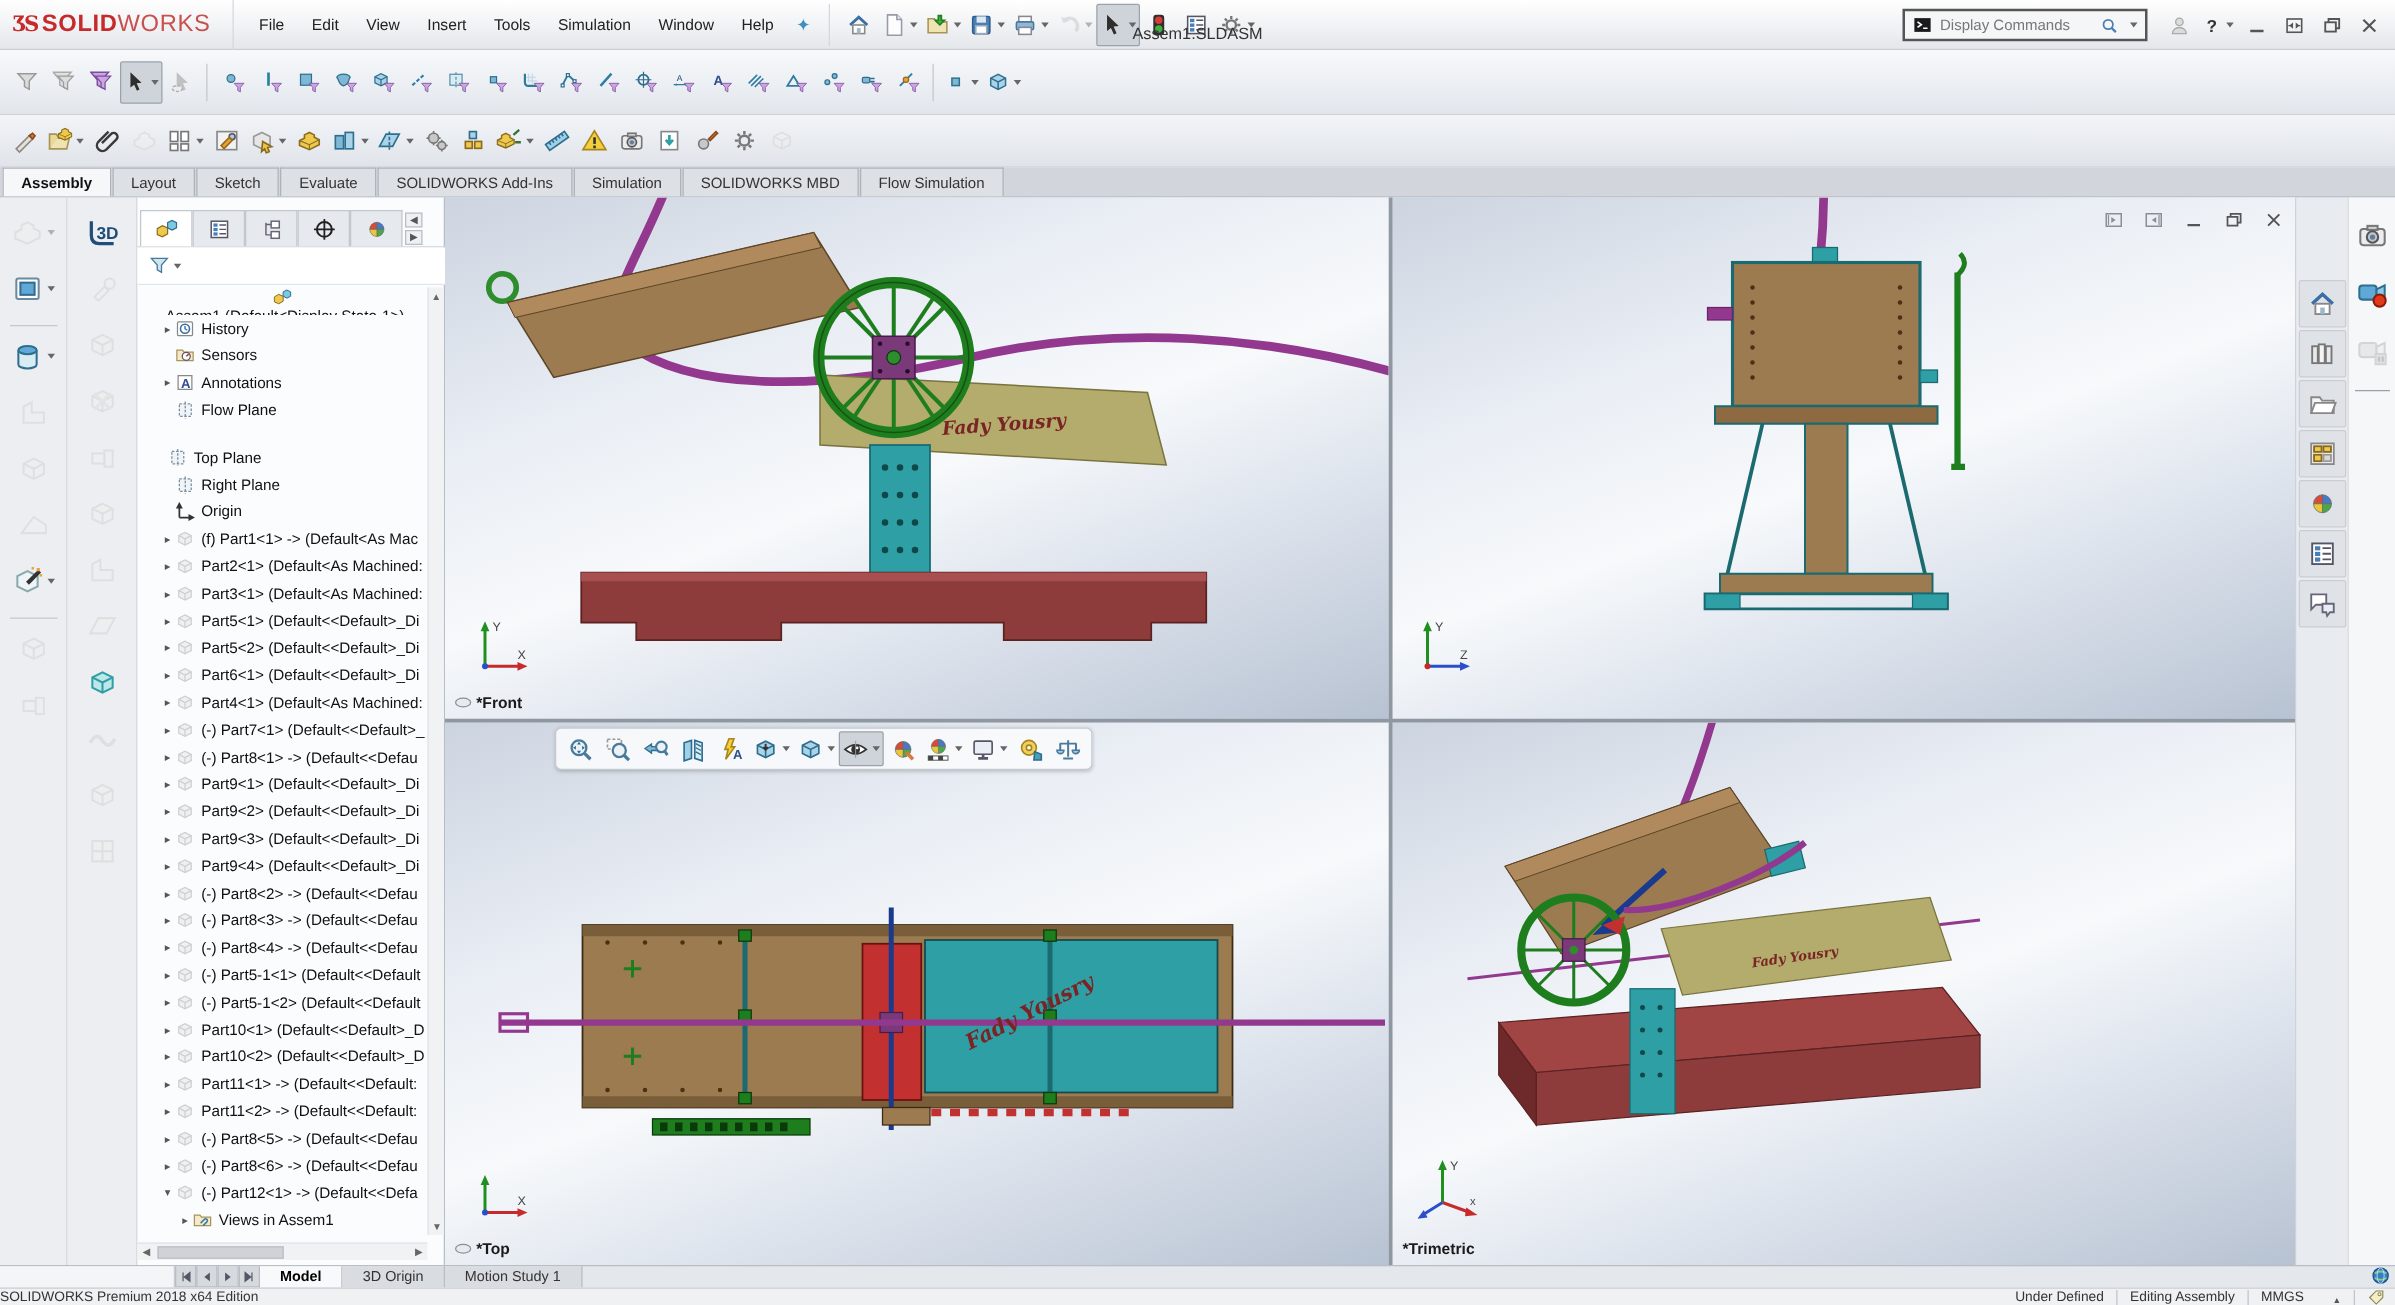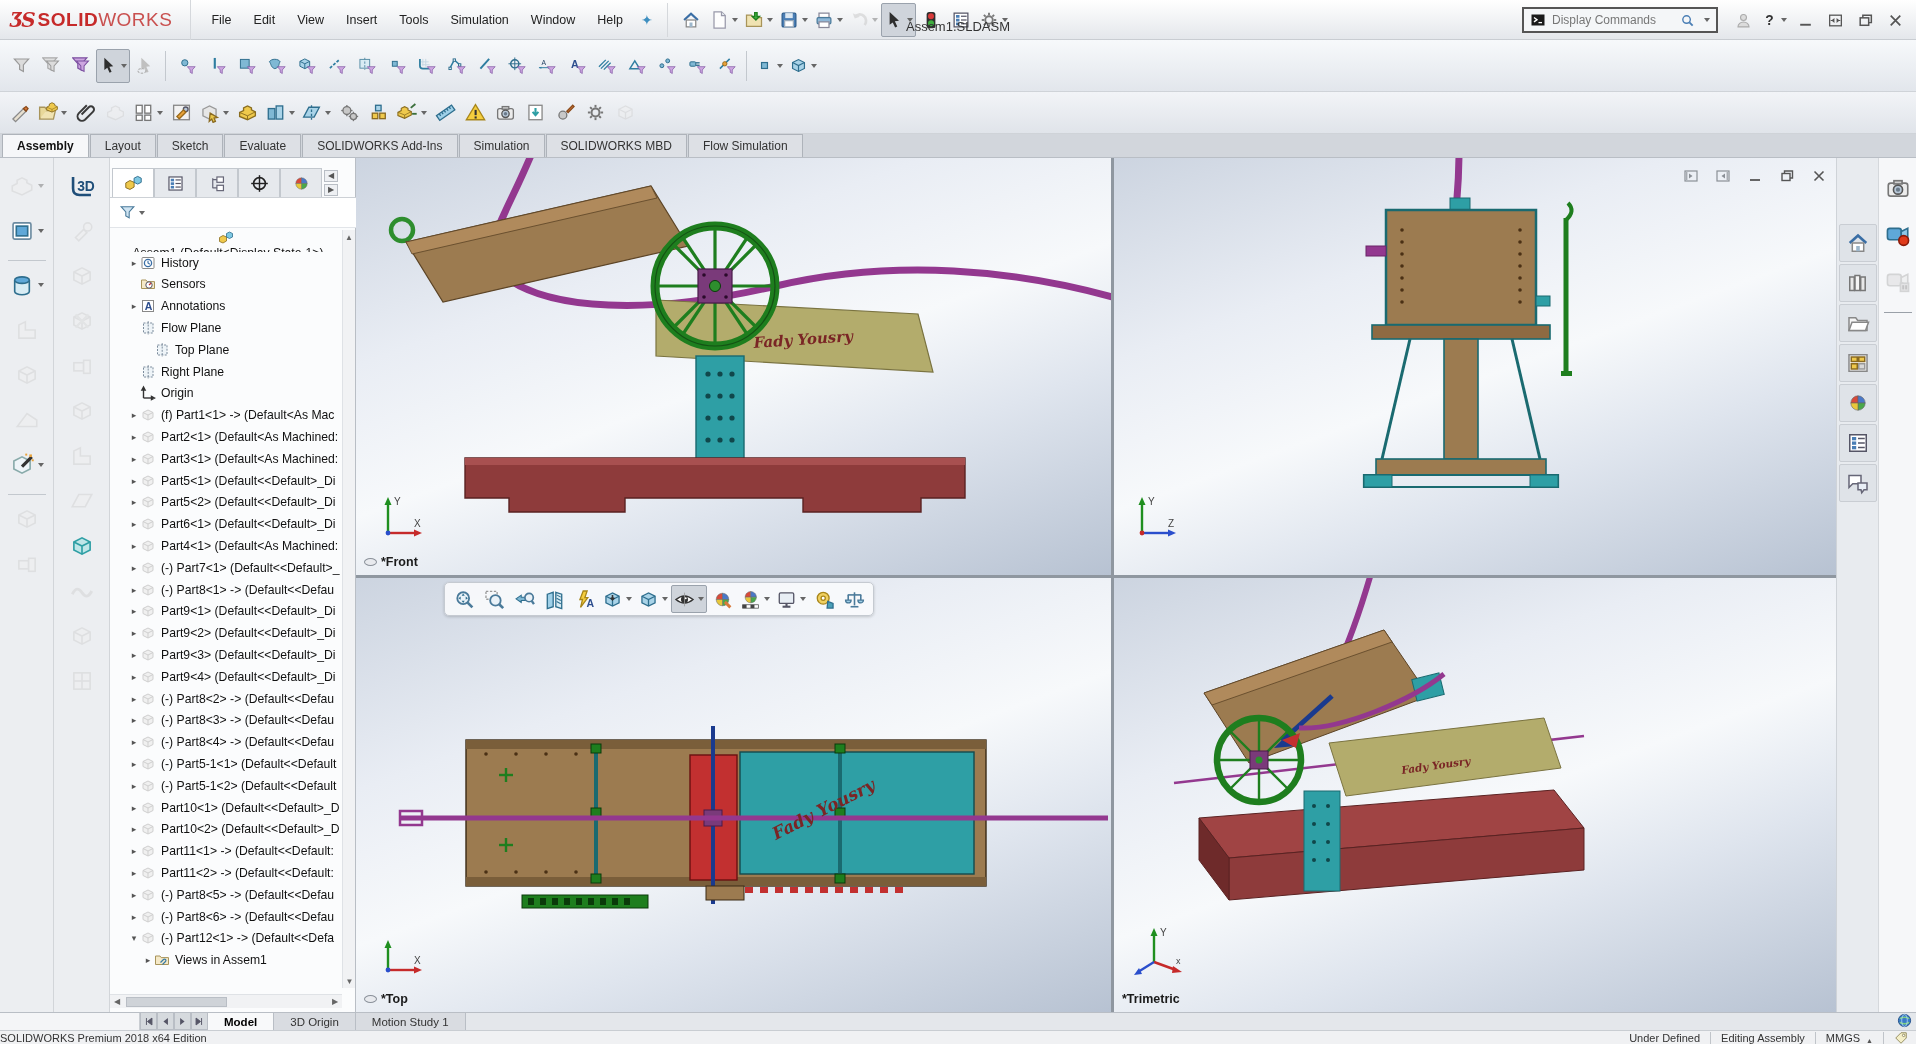--- a/index.html
+++ b/index.html
@@ -2,21 +2,21 @@
 <html><head>
 <meta charset="utf-8">
 <style>
 *{box-sizing:border-box;margin:0;padding:0}
 html,body{width:1916px;height:1044px;overflow:hidden;font-family:"Liberation Sans",sans-serif;background:#fff;font-size:12px;color:#222}
 .abs{position:absolute}
 #app{position:relative;width:1916px;height:1044px;background:#e9ecf0}
 
 #titlebar{left:0;top:0;width:1916px;height:40px;background:linear-gradient(#ffffff,#e4e7eb);border-bottom:1px solid #c9cdd2;display:flex;align-items:center}
 #logo{display:flex;align-items:baseline;padding:0 18px 0 10px;border-right:1px solid #d5d8dc;height:40px;align-items:center}
-#logo .mark{font-family:"DejaVu Serif",serif;font-style:italic;font-weight:bold;font-size:20px;color:#c62a2a;margin-right:4px;letter-spacing:-2px}
+#logo .mark{font-family:"DejaVu Serif",serif;font-weight:bold;font-size:17px;color:#c62a2a;margin-right:4px;letter-spacing:-2px}
 #logo .b1{font-weight:bold;font-size:19px;color:#c62a2a;letter-spacing:.5px}
 #logo .b2{font-weight:normal;font-size:19px;color:#c9504f;letter-spacing:.5px}
 #menus{display:flex;gap:2px;margin-left:10px}
 .menu-item{padding:4px 10px;font-size:12.5px;color:#222;cursor:default}
 #pin{margin:0 8px;color:#3e8fc0;font-size:14px}
 #qa{display:flex;align-items:center;margin-left:6px;border-left:1px solid #d5d8dc;padding-left:8px}
 #doc-title{left:0;right:0;top:0;height:52px;display:flex;align-items:center;justify-content:center;pointer-events:none;font-size:13px;color:#333}
 #tb-right{position:absolute;right:6px;top:0;height:40px;display:flex;align-items:center;gap:10px}
 #searchbox{display:flex;align-items:center;gap:6px;border:2px solid #555;background:#f4f6f8;height:26px;padding:0 6px;width:196px}
 #searchbox .stext{color:#777;font-size:12px;flex:1}
@@ -85,21 +85,21 @@
 #modeltabs{left:0;top:1012px;width:1916px;height:18px;background:#e4e7eb;border-top:1px solid #b9bec5;display:flex;align-items:stretch}
 #mt-left{width:140px;background:#f4f5f7;border-right:1px solid #c9cdd2}
 .navbtn{width:17px;display:flex;align-items:center;justify-content:center;background:#d6dade;border:1px solid #b9bec5;border-top:none;color:#667;font-size:8px}
 .mtab{display:flex;align-items:center;padding:0 16px;font-size:11.5px;background:#d9dce1;border-right:1px solid #b9bec5;color:#333}
 .mtab.active{background:#f8f9fa;font-weight:bold;color:#000}
 #mt-globe{position:absolute;right:4px;top:1013px}
 #statusbar{left:0;top:1030px;width:1916px;height:14px;background:#f0f1f3;border-top:1px solid #c9cdd2;display:flex;align-items:center;font-size:11px;color:#333}
 #status-edition{margin-left:-4px;padding-left:4px;white-space:nowrap}
 #status-right{margin-left:auto;display:flex;align-items:center;height:14px}
 .ssep{width:1px;height:12px;background:#c0c4c9;margin:0 10px}
-#status-units{display:flex;align-items:flex-end;gap:6px}
+#status-units{display:flex;align-items:flex-end;gap:23px}
 #status-units .up{font-size:7px;color:#555}
 svg{display:block}
 text{font-family:"Liberation Sans",sans-serif}
 .engrave{font-family:"DejaVu Serif",serif;font-style:italic;font-weight:bold;fill:#7a2525}
 </style>
 </head>
 <body>
 
 <div id="app">
 
@@ -965,21 +965,21 @@
           <div class="trow" style="padding-left: 18px;">
             <span class="arr"></span>
             <span class="ticon">
               <svg viewBox="0 0 16 16" width="16" height="16">
                 <rect x="3.5" y="3" width="9.5" height="10" fill="#eef4f8" stroke="#7b8b9c" stroke-dasharray="2 1.3"></rect>
                 <line x1="8.2" y1="1.2" x2="8.2" y2="14.8" stroke="#7b8b9c" stroke-dasharray="2 1.3"></line>
               </svg>
             </span>
             <span>Flow Plane</span>
           </div>
-          <div class="trow" style="padding-left: 32px;">
+          <div class="trow" style="padding-left: 12px; margin-top: 16px;">
             <span class="arr"></span>
             <span class="ticon">
               <svg viewBox="0 0 16 16" width="16" height="16">
                 <rect x="3.5" y="3" width="9.5" height="10" fill="#eef4f8" stroke="#7b8b9c" stroke-dasharray="2 1.3"></rect>
                 <line x1="8.2" y1="1.2" x2="8.2" y2="14.8" stroke="#7b8b9c" stroke-dasharray="2 1.3"></line>
               </svg>
             </span>
             <span>Top Plane</span>
           </div>
           <div class="trow" style="padding-left: 18px;">

